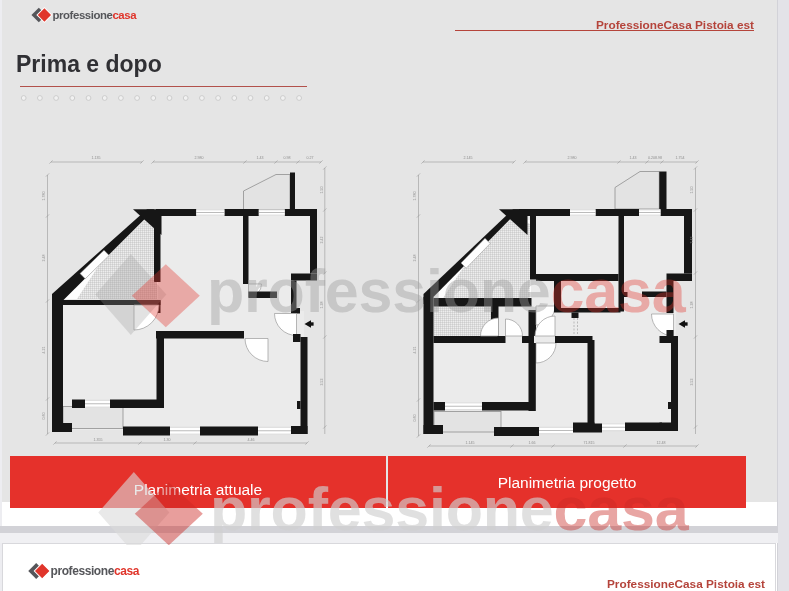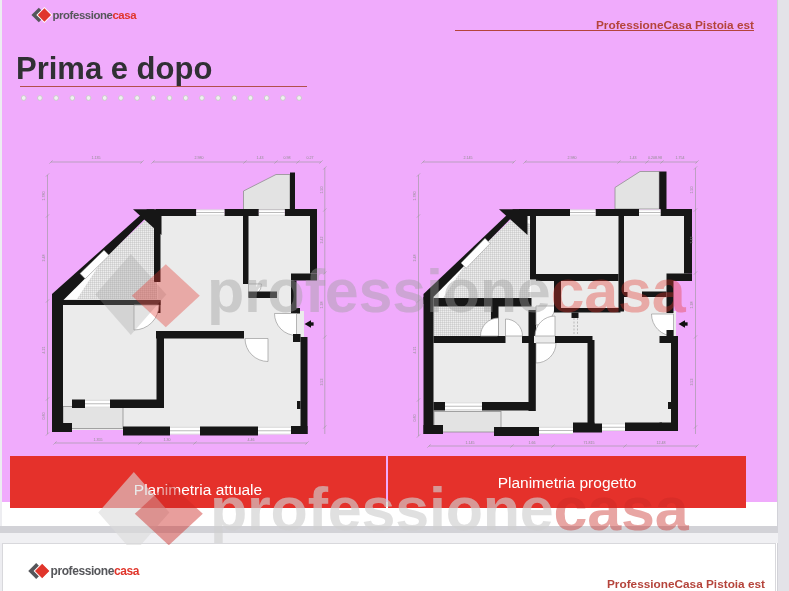--- a/index.html
+++ b/index.html
@@ -1,35 +1,35 @@
 <!DOCTYPE html>
 <html lang="it"><head><meta charset="utf-8"><title>Prima e dopo</title>
 <style>
 *{margin:0;padding:0;box-sizing:border-box}
 html,body{width:789px;height:591px;background:#fff;font-family:"Liberation Sans",sans-serif;overflow:hidden}
 .abs{position:absolute}
 </style></head>
 <body>
-<div style="position:relative;width:789px;height:502px;background:#f0abfc">
+<div style="position:relative;width:789px;height:502px;background:#e5e5e5">
 
 <div class="abs" style="left:777px;top:0;width:12px;height:591px;background:#e3e3e8;border-left:1px solid #d2d2d8"></div>
 
 <div class="abs" style="left:0;top:0;width:2px;height:591px;background:#ededf1"></div>
 
 <svg class="abs" style="left:31px;top:5px" width="120" height="22" viewBox="0 0 120 22">
 <rect x="-5.2" y="-5.2" width="10.4" height="10.4" transform="translate(7.8,10) rotate(45)" fill="#55565a"></rect>
 <rect x="-5.2" y="-5.2" width="10.4" height="10.4" transform="translate(13.4,10) rotate(45)" fill="#e0352b" stroke="#fff" stroke-width="1"></rect>
 <text x="21.5" y="14" font-size="11.4" font-weight="bold" letter-spacing="-0.42" fill="#55565a">professione<tspan fill="#e0352b">casa</tspan></text>
 </svg>
 
 <div class="abs" style="left:455px;top:18px;width:299px;text-align:right;font-size:11.8px;font-weight:bold;color:#b5443b">ProfessioneCasa Pistoia est</div>
 
 <div class="abs" style="left:455px;top:30px;width:299px;height:1px;background:#b5443b"></div>
 
-<div class="abs" style="left:16px;top:51px;font-size:31px;font-weight:bold;color:#303034;letter-spacing:0px">Prima e dopo</div>
+<div class="abs" style="left:16px;top:51px;font-size:23px;font-weight:bold;color:#303034;letter-spacing:0px">Prima e dopo</div>
 
 <div class="abs" style="left:20px;top:86px;width:287px;height:1.4px;background:#b2514b"></div>
 
 <svg class="abs" style="left:18px;top:93.5px" width="300" height="9" viewBox="0 0 300 9">
       <circle cx="5.699999999999999" cy="4" r="2.4" fill="#f1f1f1" stroke="#c8c8c8" stroke-width="0.9"></circle>
       <circle cx="21.9" cy="4" r="2.4" fill="#f1f1f1" stroke="#c8c8c8" stroke-width="0.9"></circle>
       <circle cx="38.099999999999994" cy="4" r="2.4" fill="#f1f1f1" stroke="#c8c8c8" stroke-width="0.9"></circle>
       <circle cx="54.3" cy="4" r="2.4" fill="#f1f1f1" stroke="#c8c8c8" stroke-width="0.9"></circle>
       <circle cx="70.5" cy="4" r="2.4" fill="#f1f1f1" stroke="#c8c8c8" stroke-width="0.9"></circle>
       <circle cx="86.7" cy="4" r="2.4" fill="#f1f1f1" stroke="#c8c8c8" stroke-width="0.9"></circle>

